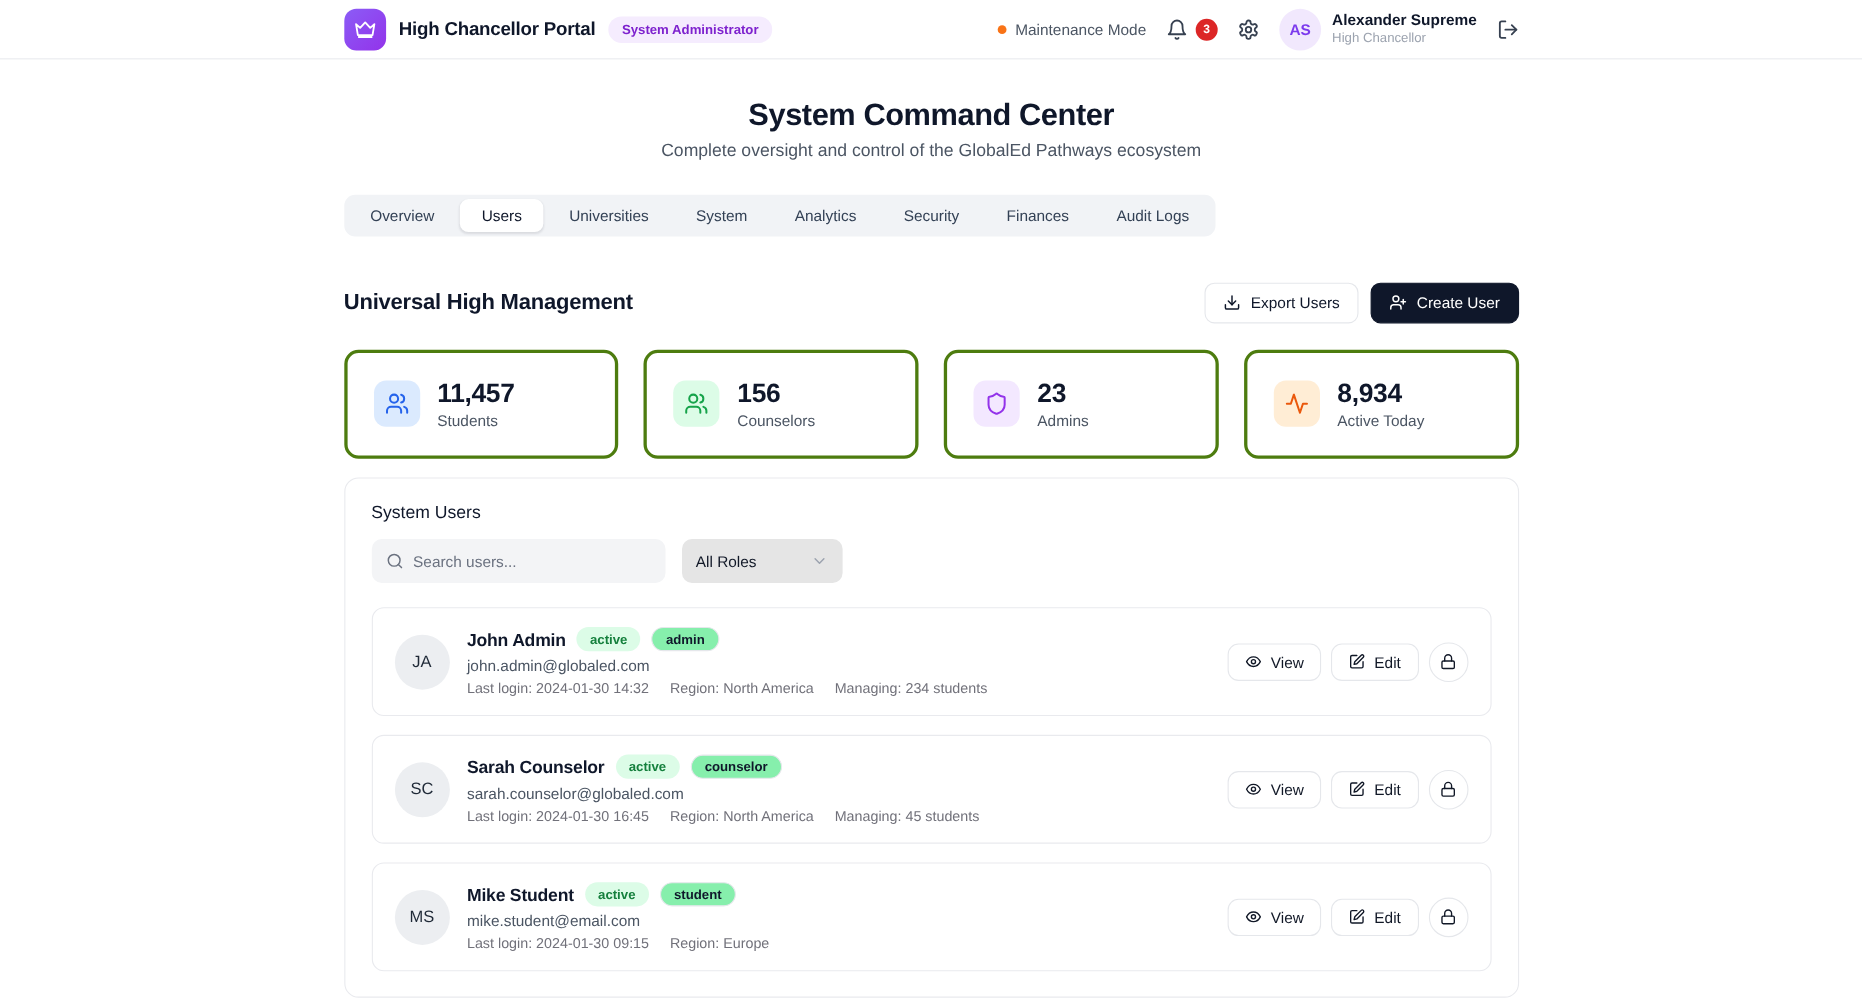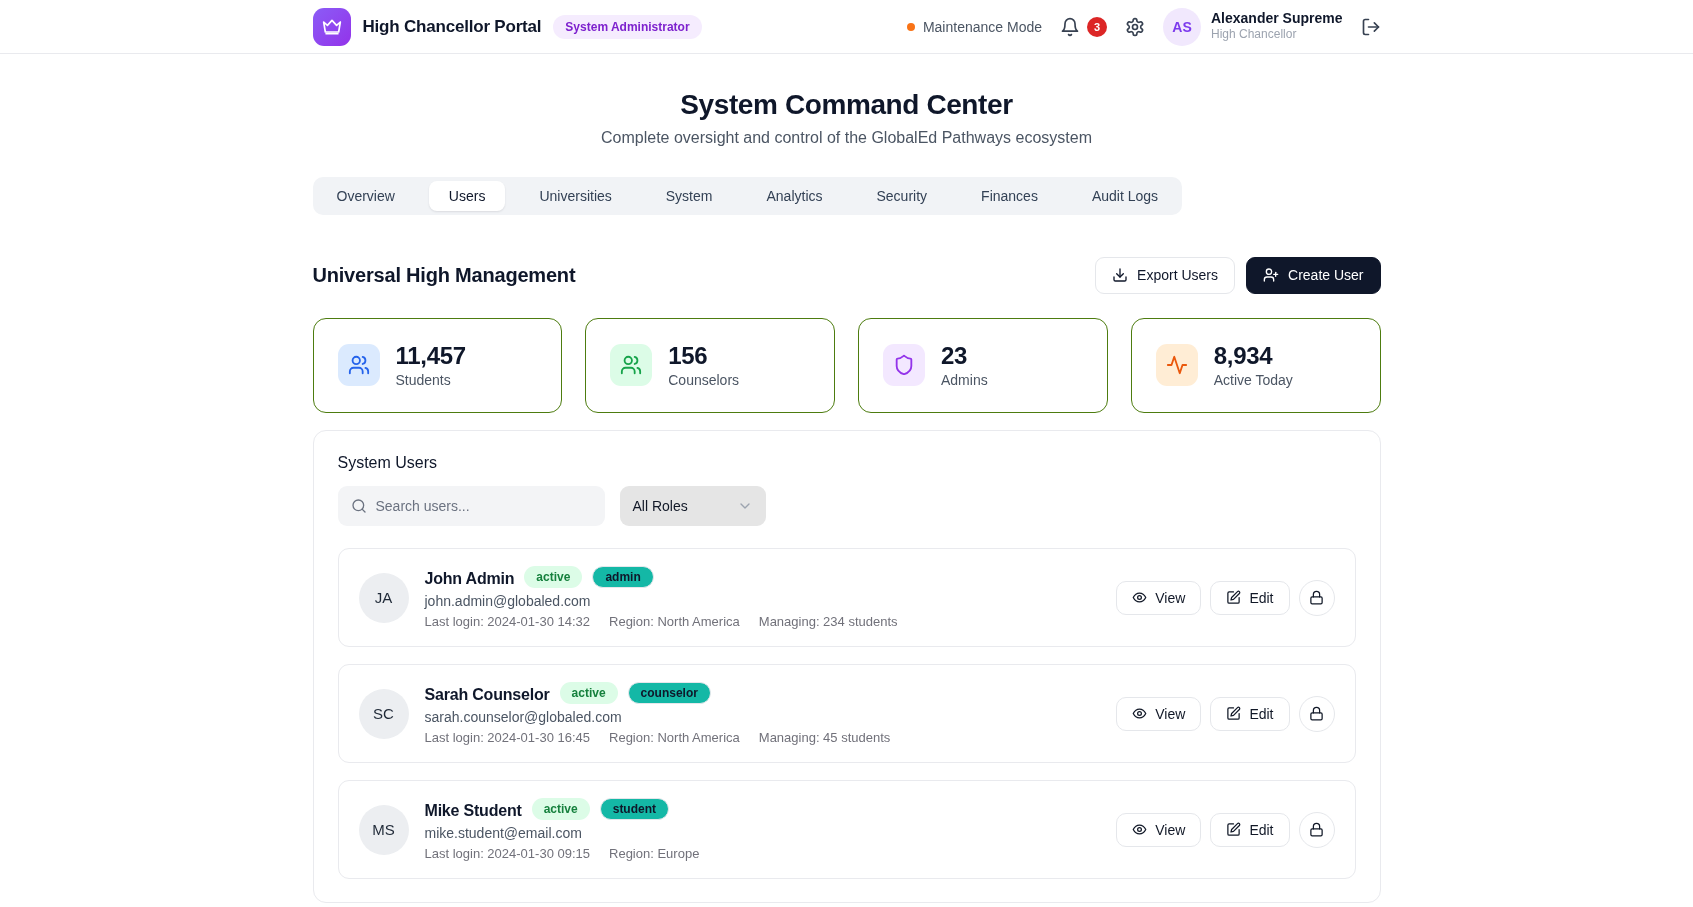--- a/index.html
+++ b/index.html
@@ -52,21 +52,21 @@
 
   
   .container { width: 1068px; margin: 0 auto; }
   .page-head { margin-top: 35px; text-align: center; }
   .page-title { font-size: 28px; font-weight: 700; letter-spacing: -0.4px; }
   .page-subtitle { font-size: 16px; color: #4b5563; margin-top: 8px; }
 
   
   .tabbar {
     margin-top: 30px; display: inline-flex; align-items: center;
-    background: #f1f3f6; border-radius: 10px; padding: 4px; gap: 14px;
+    background: #f1f3f6; border-radius: 10px; padding: 4px; gap: 3px;
   }
   .tab {
     border: none; background: transparent; cursor: pointer;
     font-family: inherit; font-size: 14px; font-weight: 500; color: #334155;
     padding: 7px 20px; border-radius: 8px; white-space: nowrap;
   }
   .tab.active { background: #ffffff; color: #0f172a; box-shadow: 0 1px 2px rgba(15,23,42,.10); }
 
   
   .section-head {
@@ -78,21 +78,21 @@
     display: flex; align-items: center; gap: 9px; cursor: pointer;
     font-family: inherit; font-size: 14px; font-weight: 500;
     border-radius: 9px; padding: 9px 16px; line-height: 1.2;
   }
   .btn-outline { background: #fff; border: 1px solid #e5e7eb; color: #0f172a; }
   .btn-dark { background: #0f172a; border: 1px solid #0f172a; color: #ffffff; }
 
   
   .stats { margin-top: 24px; display: grid; grid-template-columns: repeat(4, 1fr); gap: 23px; }
   .stat-card {
-    border: 1px solid #4d7c0f; border-radius: 13px; background: #fff;
+    border: 3px solid #4d7c0f; border-radius: 13px; background: #fff;
     padding: 24px; display: flex; align-items: center; gap: 16px;
   }
   .stat-icon {
     width: 42px; height: 42px; border-radius: 11px;
     display: flex; align-items: center; justify-content: center; flex: none;
   }
   .stat-value { font-size: 24px; font-weight: 700; letter-spacing: -0.3px; line-height: 1.1; }
   .stat-label { font-size: 14px; color: #4b5563; margin-top: 3px; }
 
   
@@ -131,21 +131,21 @@
     color: #1f2937; font-size: 15px; font-weight: 500; flex: none;
     display: flex; align-items: center; justify-content: center;
   }
   .u-line1 { display: flex; align-items: flex-end; gap: 10px; }
   .u-name { font-size: 16px; font-weight: 700; letter-spacing: -0.2px; }
   .badge-active {
     font-size: 12px; font-weight: 600; color: #15803d; background: #dcfce7;
     border-radius: 999px; padding: 4px 12px;
   }
   .badge-role {
-    font-size: 12px; font-weight: 700; color: #0f172a; background: #14b8a6;
+    font-size: 12px; font-weight: 700; color: #0f172a; background: #86efac;
     border: 1px solid #e5e7eb; border-radius: 999px; padding: 3px 12px;
   }
   .u-email { font-size: 14px; color: #4b5563; margin-top: 5px; }
   .u-meta { display: flex; gap: 19px; font-size: 13px; color: #71717a; margin-top: 5px; }
   .user-actions { display: flex; align-items: center; gap: 9px; }
   .btn-sm {
     display: flex; align-items: center; gap: 8px; cursor: pointer;
     font-family: inherit; font-size: 14px; font-weight: 500; color: #111827;
     background: #fff; border: 1px solid #e5e7eb; border-radius: 10px; padding: 8px 15px;
   }

